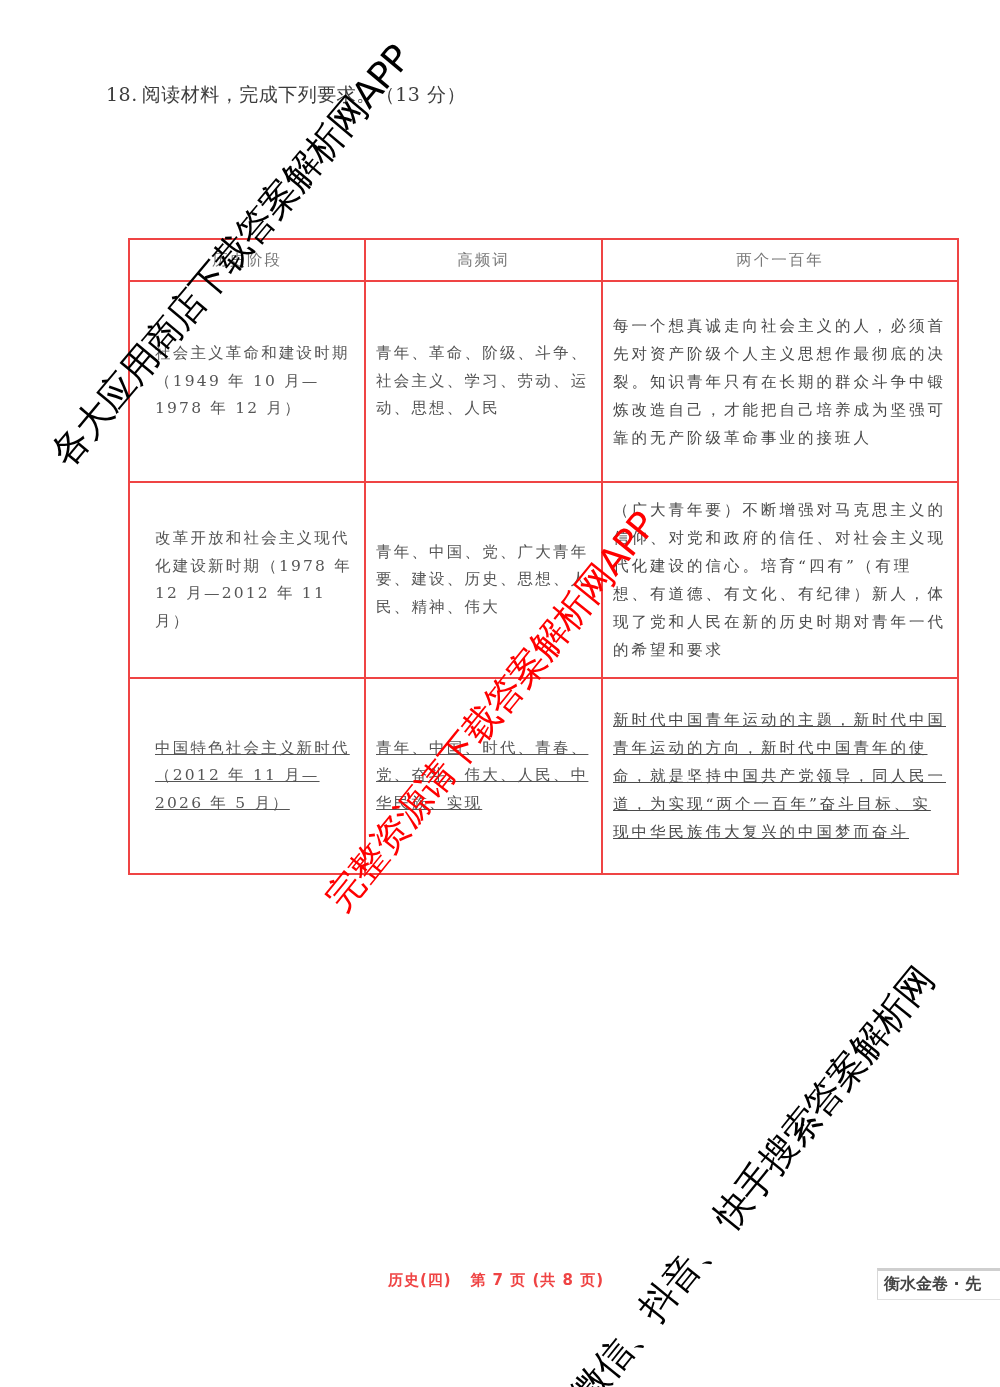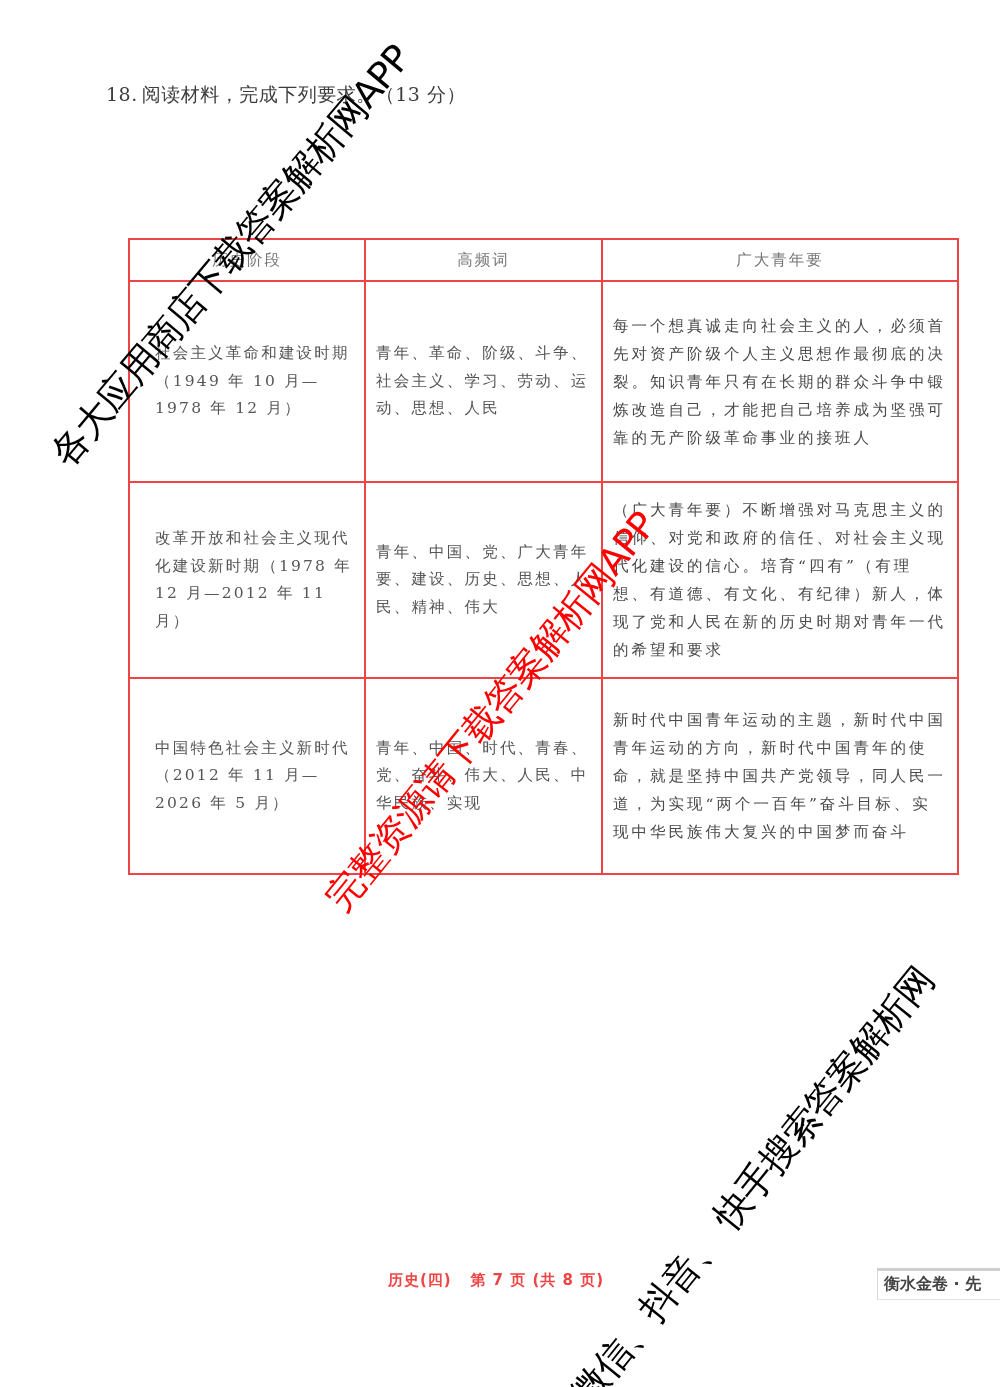--- a/index.html
+++ b/index.html
@@ -35,21 +35,21 @@
     vertical-align: middle;
   }
   table.data th {
     height: 38px; text-align: center; letter-spacing: 2px; color: #777;
   }
   table.data td { padding: 8px 10px 8px 10px; line-height: 27.5px; letter-spacing: 2.2px; }
   table.data td.c1 { padding-left: 25px; }
   table.data td.c3 { letter-spacing: 3px; line-height: 28px; color: #4a4a4a; }
   tr.r1 td { height: 183px; }
   tr.r2 td { height: 178px; margin-left: 22px; }
-  tr.r3 td { height: 178px; }
+  tr.r3 td { height: 178px; text-decoration: underline; }
   col.col1 { width: 236px; }
   col.col2 { width: 237px; }
   col.col3 { width: 356px; }
 
   .source {
     position: absolute; left: 140px; top: 876px; width: 812px;
     font-size: 19px; line-height: 31px; color: #444; letter-spacing: 0.6px;
   }
   .question {
     position: absolute; left: 140px; top: 940px; width: 812px;
@@ -92,21 +92,21 @@
   <table class="data">
     <colgroup>
         <col class="col1">
         <col class="col2">
         <col class="col3">
       </colgroup>
     <thead>
       <tr>
         <th>历史阶段</th>
         <th>高频词</th>
-        <th>广大青年要</th>
+        <th>两个一百年</th>
       </tr>
     </thead>
     <tbody>
       <tr class="r1">
         <td class="c1">社会主义革命和建设时期（1949 年 10 月—1978 年 12 月）</td>
         <td class="c2">青年、革命、阶级、斗争、社会主义、学习、劳动、运动、思想、人民</td>
         <td class="c3">每一个想真诚走向社会主义的人，必须首先对资产阶级个人主义思想作最彻底的决裂。知识青年只有在长期的群众斗争中锻炼改造自己，才能把自己培养成为坚强可靠的无产阶级革命事业的接班人</td>
       </tr>
       <tr class="r2">
         <td class="c1">改革开放和社会主义现代化建设新时期（1978 年 12 月—2012 年 11 月）</td>

